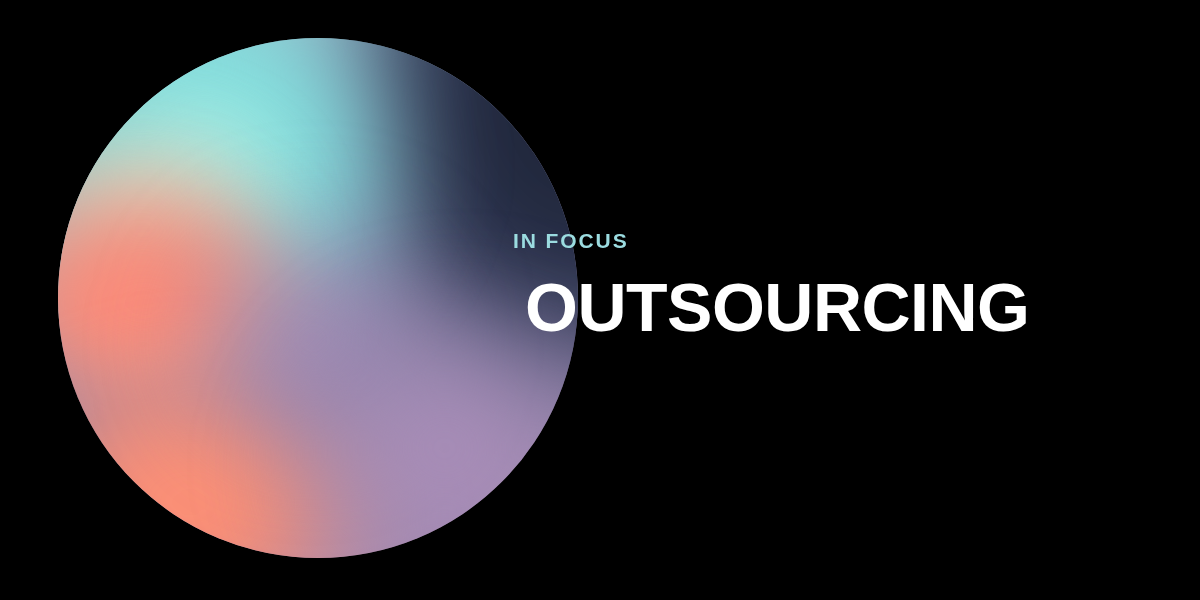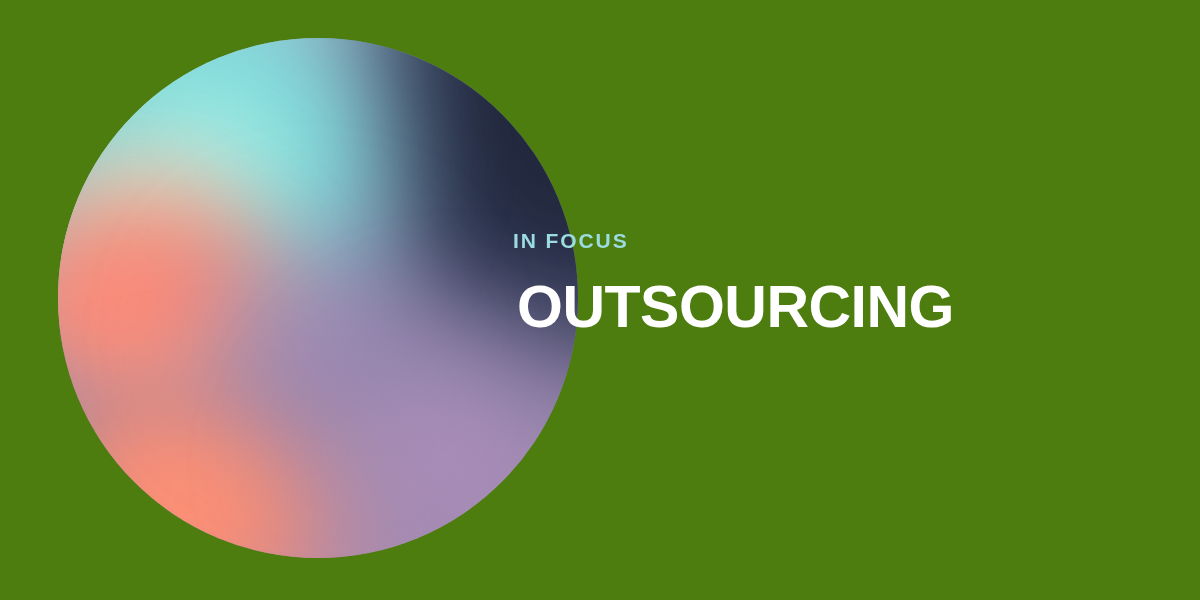--- a/index.html
+++ b/index.html
@@ -14,21 +14,21 @@
     background:#211F1F;
     font-family:"Liberation Sans", sans-serif;
     position:relative;
   }
 
   #hero-banner {
     position:absolute;
     left:0; top:0;
     width:1200px;
     height:600px;
-    background:#4d7c0f;
+    background:#000000;
     overflow:hidden;
   }
 
   
   #gradient-sphere {
     position:absolute;
     left:58px;
     top:38px;
     width:520px;
     height:520px;
@@ -169,23 +169,23 @@
     font-size:21px;
     font-weight:bold;
     letter-spacing:1.9px;
     line-height:26px;
     white-space:nowrap;
   }
 
   #hero-title {
     display:block;
     margin-top:12px;
-    margin-left:4px;
+    margin-left:12px;
     color:#FFFFFF;
-    font-size:59px;
+    font-size:68px;
     font-weight:bold;
     letter-spacing:-0.5px;
     line-height:82px;
     white-space:nowrap;
   }
 </style>
 </head>
 <body>
 
 <div id="hero-banner">

